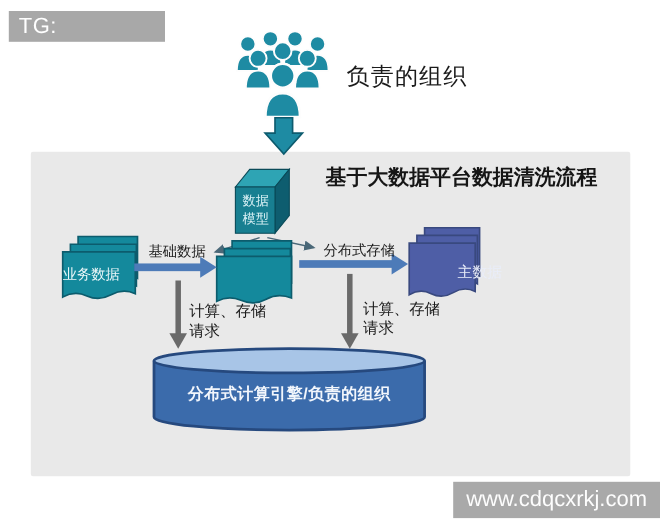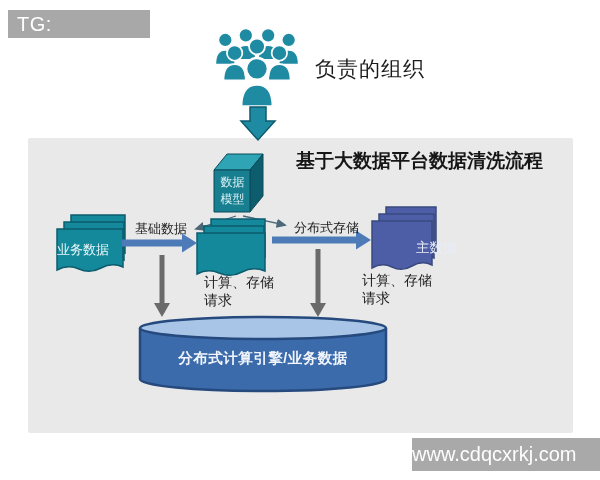--- a/index.html
+++ b/index.html
@@ -16,36 +16,36 @@
   svg.people{position:absolute;left:208px;top:26px;width:98px;height:82px;}
   .lbl{position:absolute;color:#1b1b1b;white-space:nowrap;}
   .tg-banner{
     position:absolute;left:8px;top:10px;width:142px;height:28px;
     background:#a8a8a8;color:#ffffff;font-size:20px;line-height:28px;
     padding-left:9px;box-sizing:border-box;letter-spacing:0.5px;
   }
   .site-banner{
     position:absolute;left:412px;top:438px;width:188px;height:33px;
     background:#a9a9a9;color:#fdfdfd;font-size:20px;line-height:33px;
-    text-align:left;
+    text-align:center;
   }
   .org-label{left:315px;top:55px;font-size:21px;letter-spacing:1px;}
   .panel-title{left:296px;top:148px;font-size:19px;font-weight:600;color:#161616;}
   .cube-label{
     left:214px;top:174px;width:37px;text-align:center;font-size:12px;
     line-height:1.45;color:#d9f1f5;white-space:pre-line;font-family:Liberation Serif, serif;
   }
   .doc-label{text-align:left;color:#ecf7f9;font-size:13px;}
   .biz-label{left:57px;top:241px;width:66px;}
   .base-label{left:197px;top:245px;width:68px;}
   .master-label{left:372px;top:239px;width:60px;color:#e9edf9;font-size:13.5px;padding-left:44px;}
   .edge-label{font-size:13px;color:#1b1b1b;}
   .import-label{left:135px;top:220px;}
   .clean-label{left:294px;top:219px;}
-  .compute-label{font-size:14px;color:#1b1b1b;white-space:pre-line;line-height:1.25;margin-left:32px;}
+  .compute-label{font-size:14px;color:#1b1b1b;white-space:pre-line;line-height:1.25;}
   .compute-left{left:172px;top:274px;}
   .compute-right{left:330px;top:272px;}
   .cylinder-label{
     left:140px;top:349px;width:246px;text-align:center;
     color:#f2f6fc;font-size:14.5px;font-weight:700;letter-spacing:0.5px;
   }
 </style>
 </head>
 <body>
 
@@ -167,19 +167,19 @@
   <div class="lbl doc-label master-label">主数据</div>
 
   <div class="lbl edge-label import-label">基础数据</div>
   <div class="lbl edge-label clean-label">分布式存储</div>
 
   <div class="lbl compute-label compute-left">计算、存储
 请求</div>
   <div class="lbl compute-label compute-right">计算、存储
 请求</div>
 
-  <div class="lbl cylinder-label">分布式计算引擎/业务数据</div>
+  <div class="lbl cylinder-label">分布式计算引擎/负责的组织</div>
 
   <div class="site-banner">
     <span>www.cdqcxrkj.com</span>
   </div>
 
 </div>
 
 </body></html>

